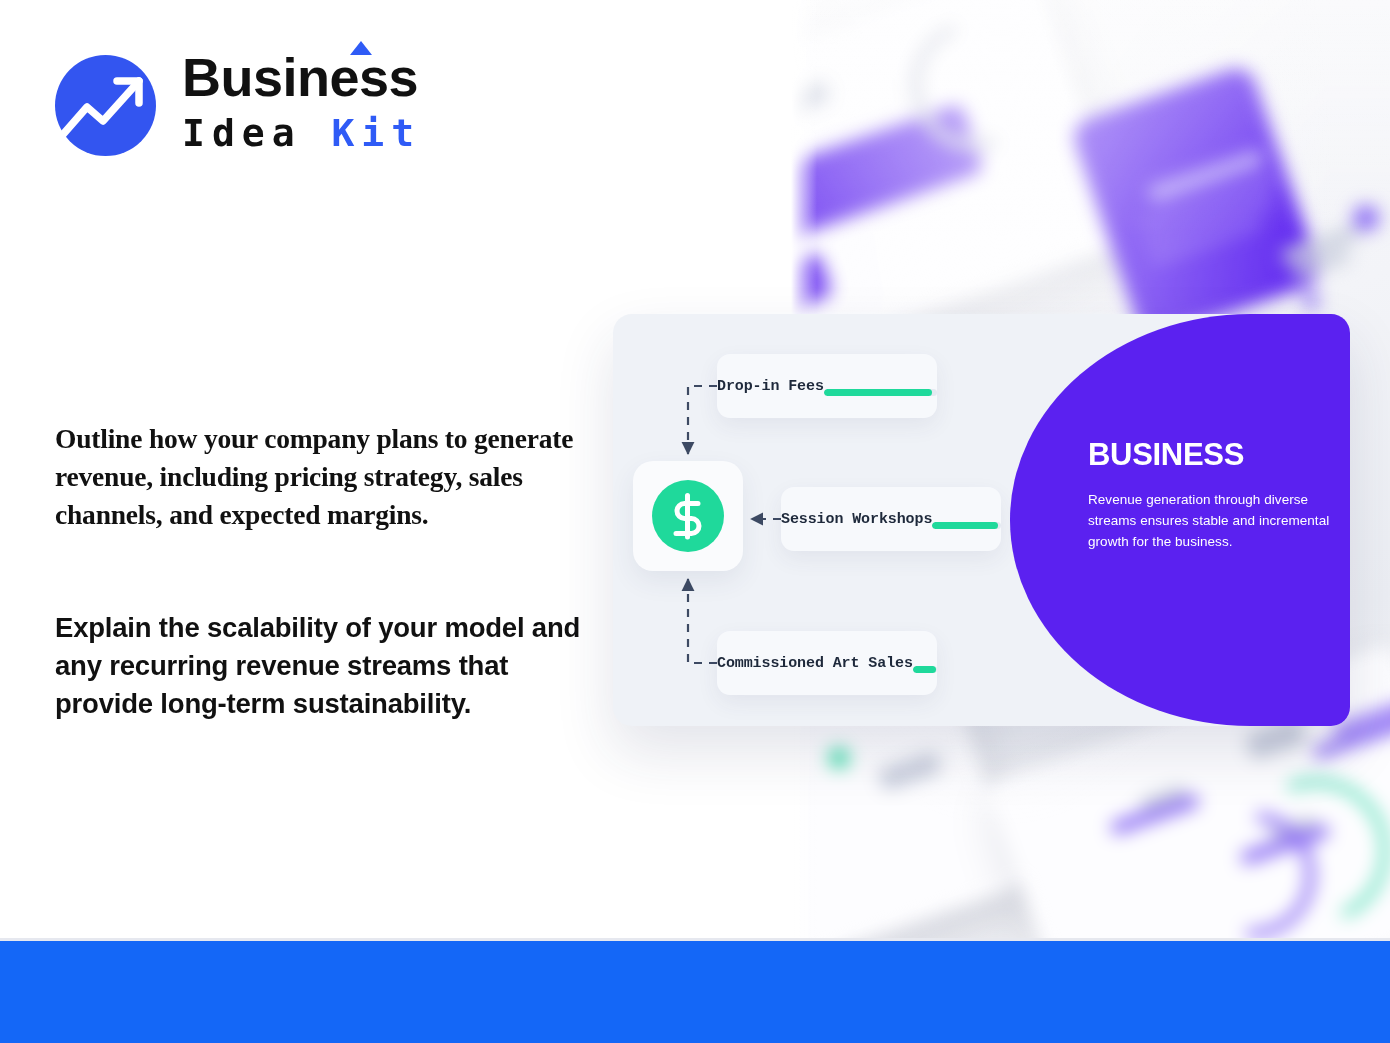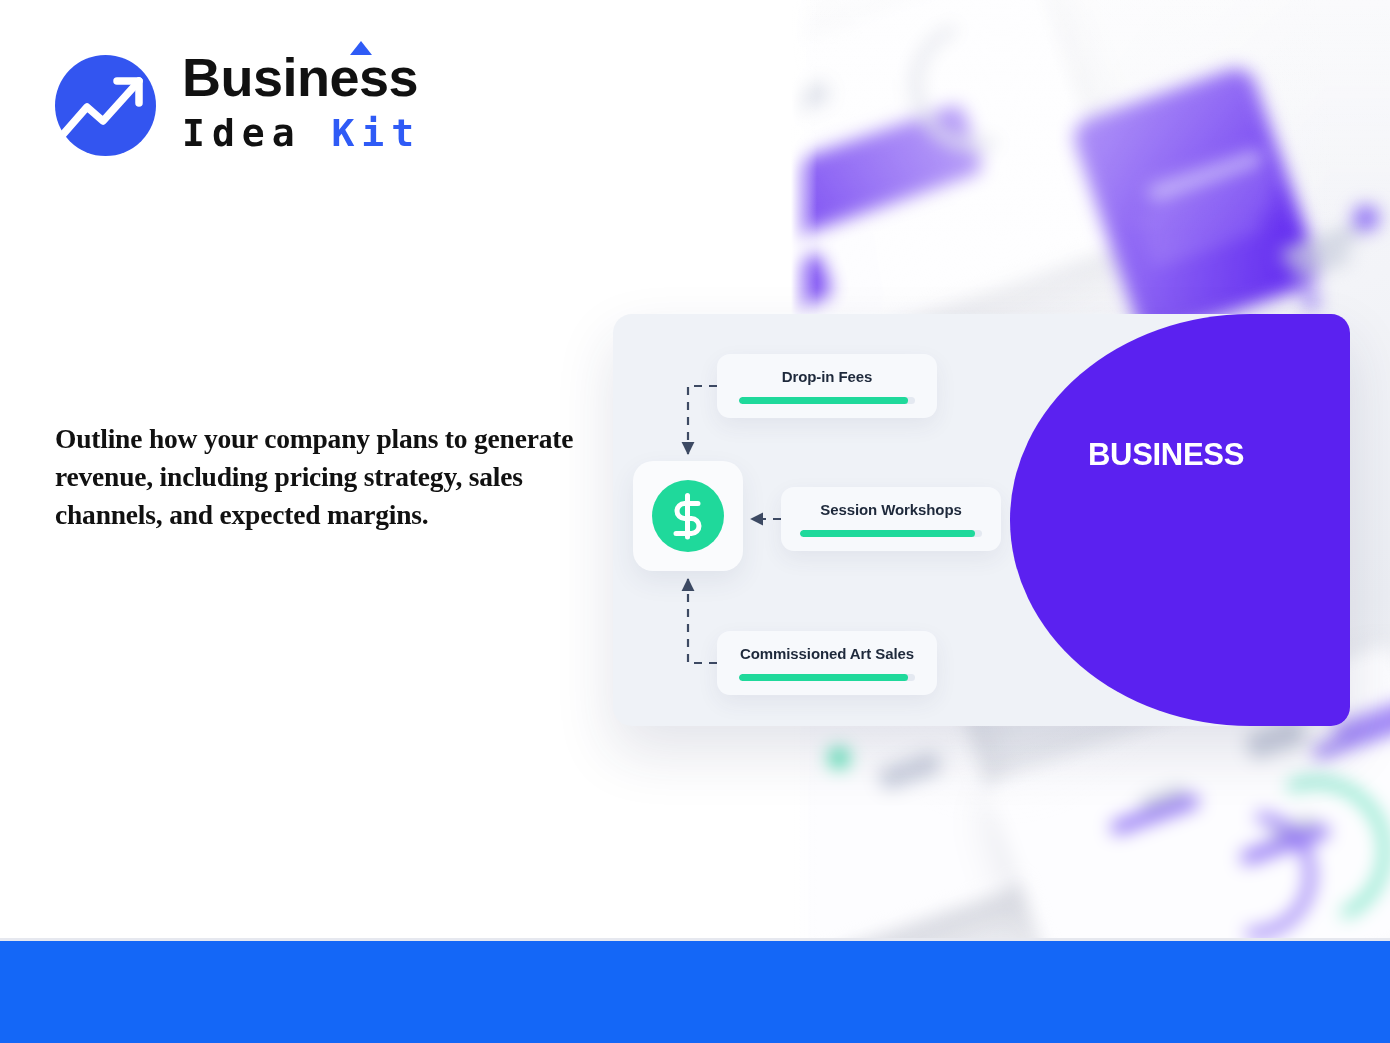--- a/index.html
+++ b/index.html
@@ -267,23 +267,24 @@
   }
   .node-coin svg { display: block; }
 
   
   .stream {
     position: absolute;
     background: #f7f9fc;
     border-radius: 13px;
     box-shadow: 0 8px 22px rgba(50,60,100,.07);
     display: flex;
-    flex-direction: column;
+    flex-direction: row;
     align-items: center;
     justify-content: center;
+    font-family: Liberation Mono, monospace;
   }
   .stream-label {
     font-size: 15px;
     font-weight: 700;
     color: #1e293b;
     letter-spacing: -0.1px;
     white-space: nowrap;
   }
   .stream-track {
     margin-top: 12px;
@@ -399,20 +400,21 @@
         <div class="logo-line1">
           <span>Business</span>
           <span class="i-hat"></span>
         </div>
         <div class="logo-line2"><span>Idea</span><span>&nbsp;</span><span class="kit">Kit</span></div>
       </div>
     </div>
 
 
     <div class="body-copy p1">Outline how your company plans to generate revenue, including pricing strategy, sales channels, and expected margins.</div>
+    <div class="body-copy p2">Explain the scalability of your model and any recurring revenue streams that provide long-term sustainability.</div>
   </div>
 
   <div class="illus-card">
 
     <svg class="connectors" viewBox="0 0 737 412" xmlns="http://www.w3.org/2000/svg">
       <defs>
         <marker id="arr" markerWidth="7" markerHeight="7" refX="5.6" refY="3" orient="auto">
           <path d="M0,0 L6,3 L0,6 z" fill="#3d4a63"></path>
         </marker>
       </defs>
@@ -452,19 +454,20 @@
     <div class="stream s1">
       <div class="stream-label">Session Workshops</div>
       <div class="stream-track">
         <div class="stream-fill" style="width:96%"></div>
       </div>
     </div>
 
     <div class="purple-panel">
       <div class="purple-inner">
         <div class="purple-title">BUSINESS</div>
+        <div class="purple-sub">Revenue generation through diverse streams ensures stable and incremental growth for the business.</div>
       </div>
     </div>
   </div>
 
   <div class="bar-seam"></div>
   <div class="bottom-bar"></div>
 </div>
 
 </body></html>

